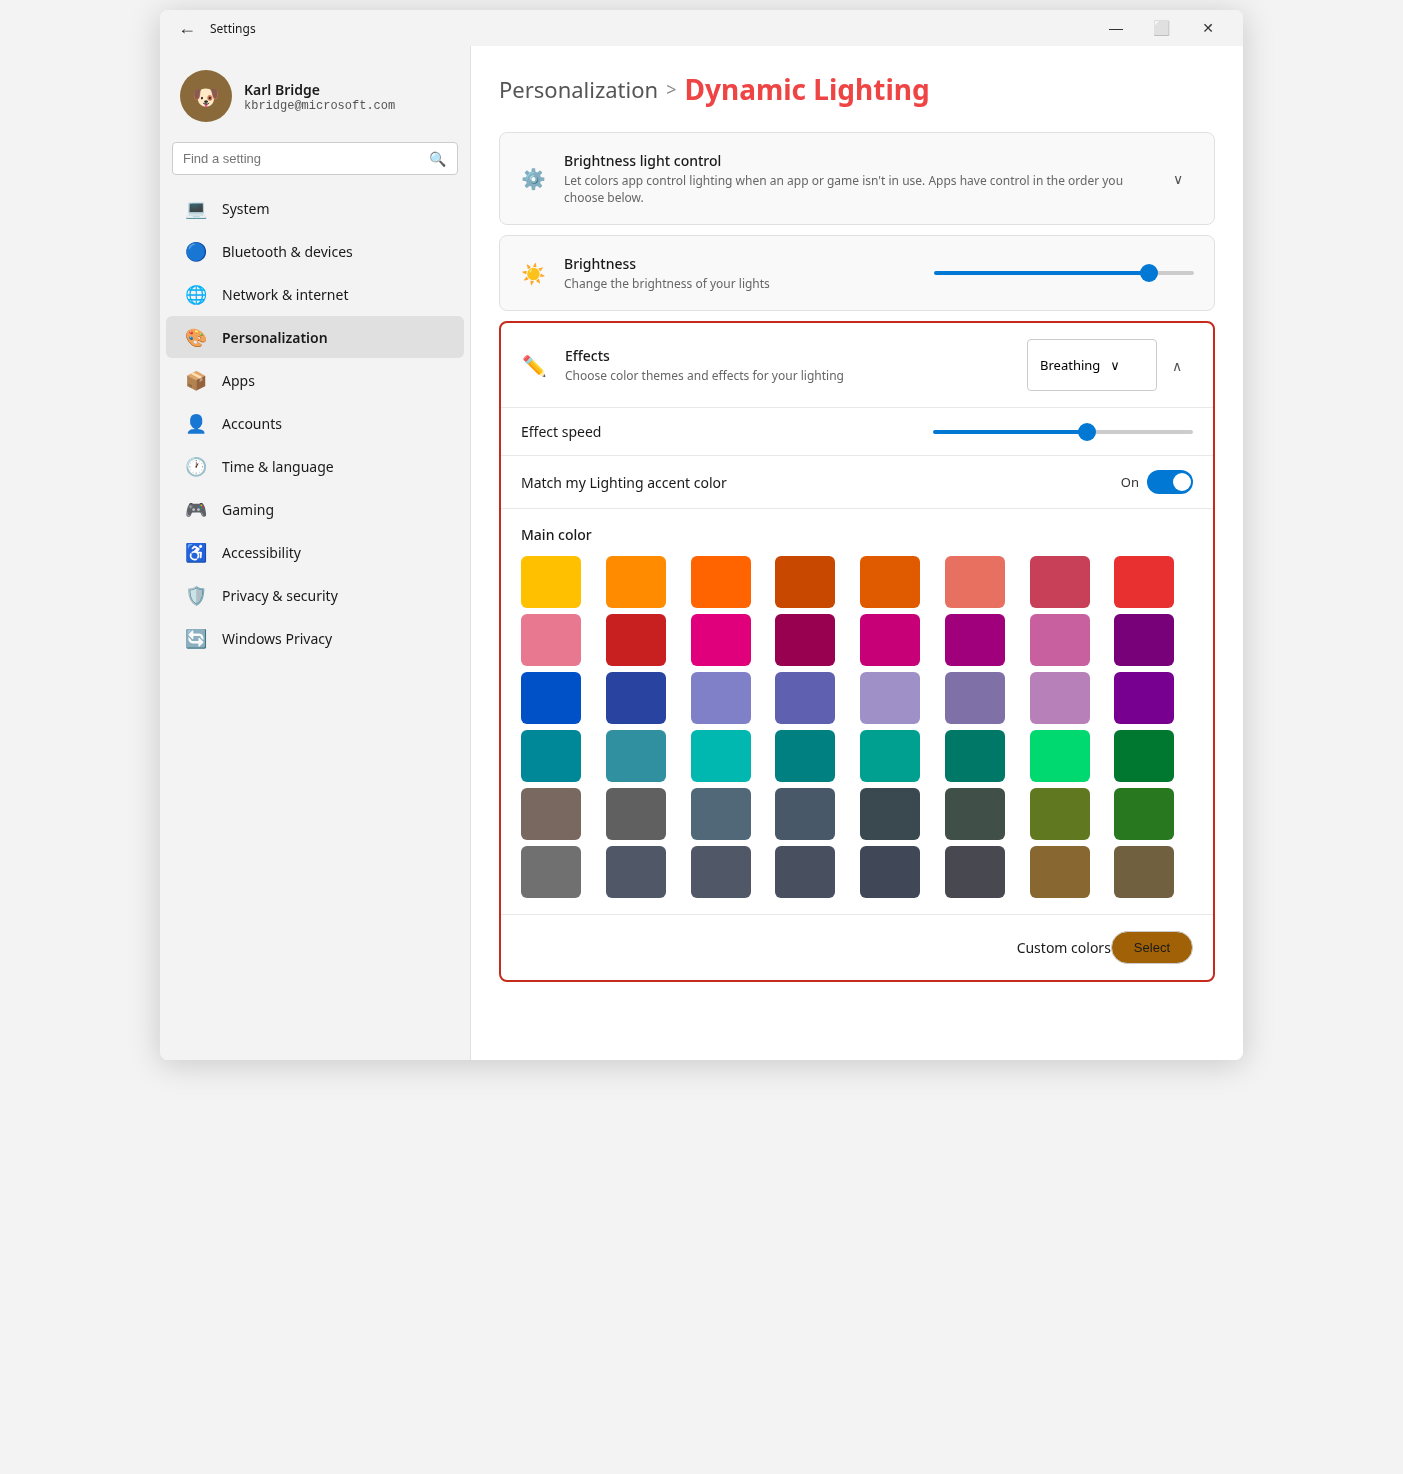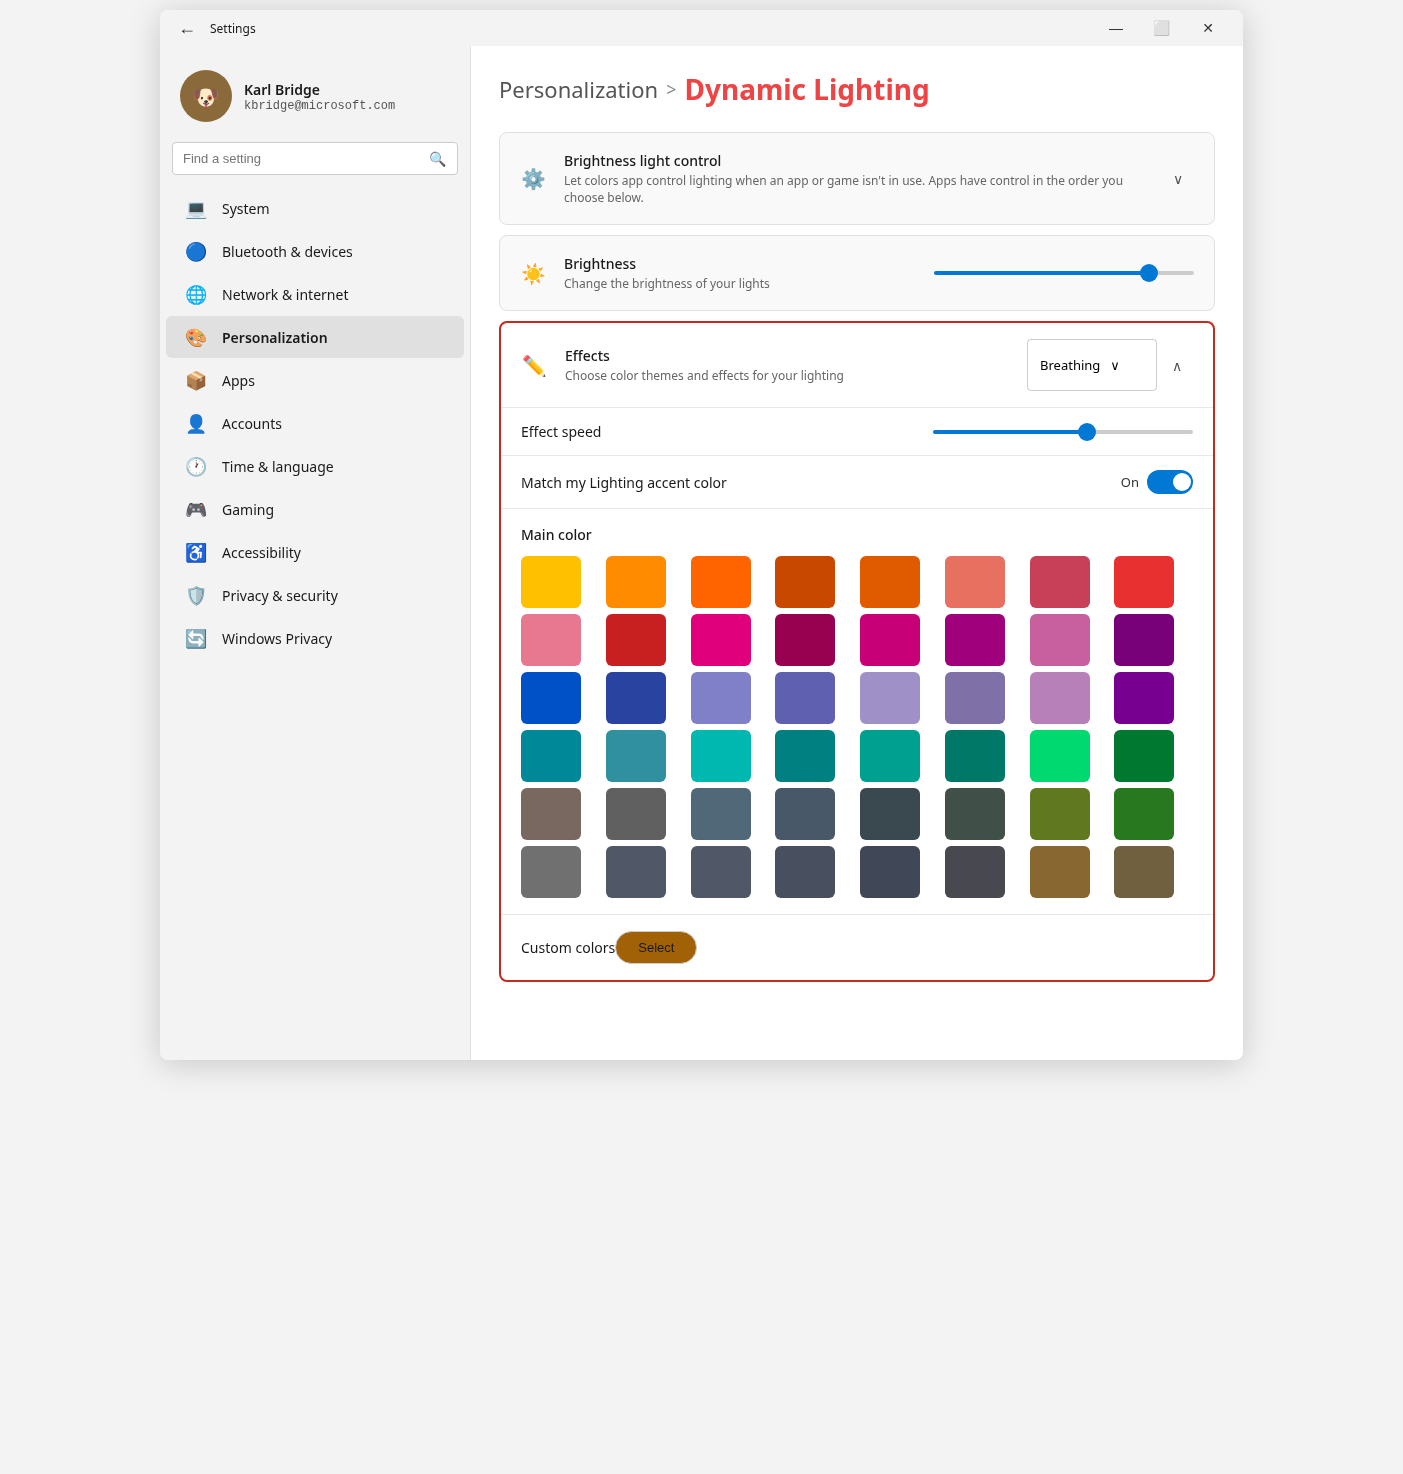--- a/index.html
+++ b/index.html
@@ -295,21 +295,21 @@
       width: 60px;
       height: 52px;
       border-radius: 6px;
       cursor: pointer;
       border: 2px solid transparent;
       transition: border-color 0.15s;
     }
     .custom-colors-row {
       display: flex;
       align-items: center;
-      justify-content: flex-start;
+      justify-content: flex-end;
       padding: 16px 20px;
     }
     .custom-label { font-size: 14px; color: #1a1a1a; }
     .select-btn {
       padding: 8px 22px;
       border: 1px solid #ccc;
       border-radius: 20px;
       background: #a16207;
       font-size: 13px;
       cursor: pointer;

